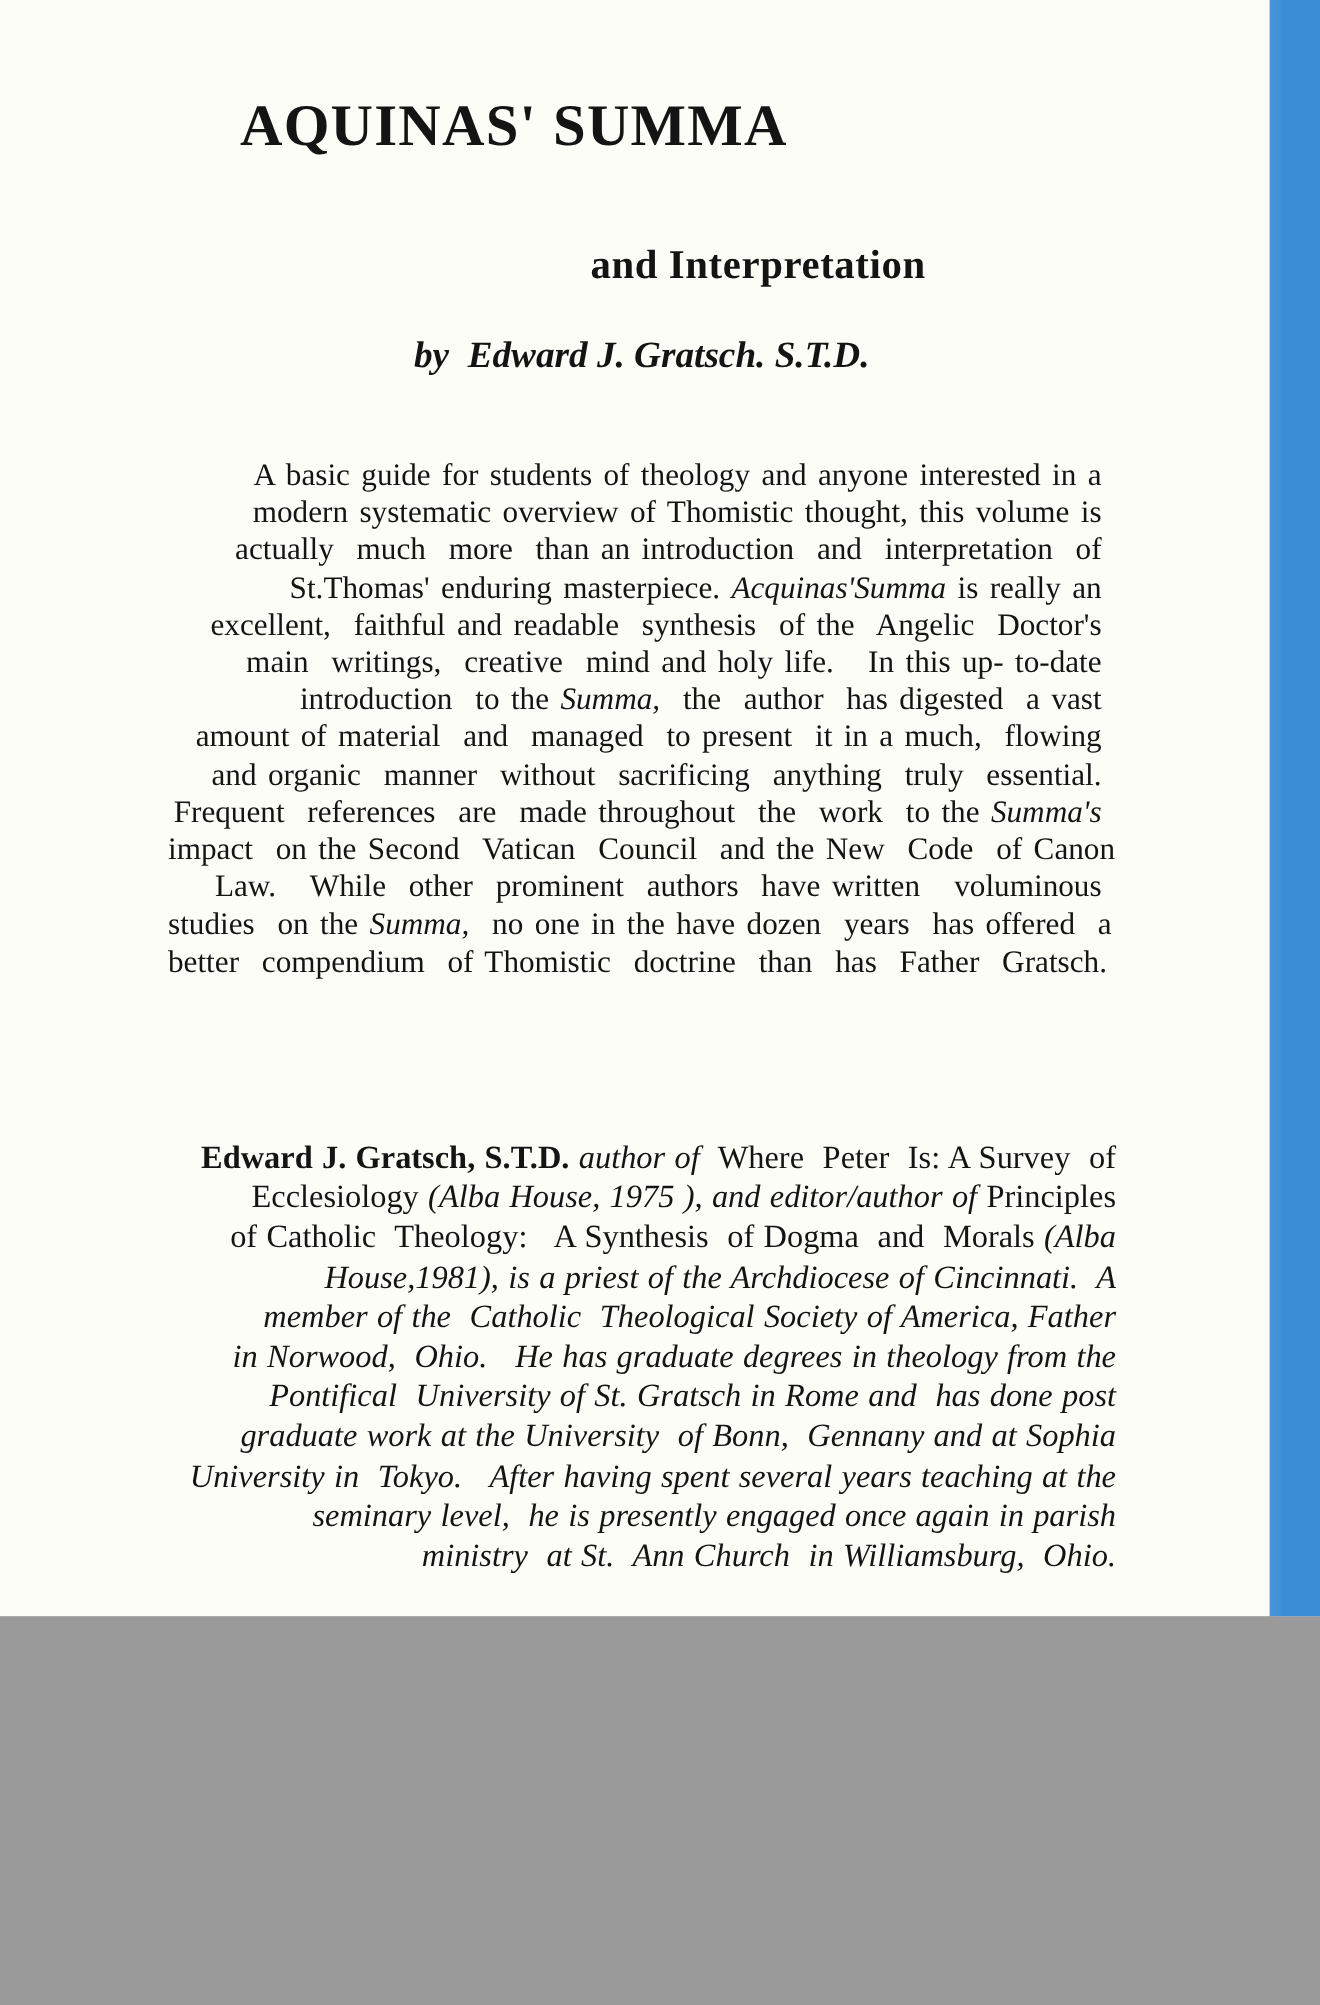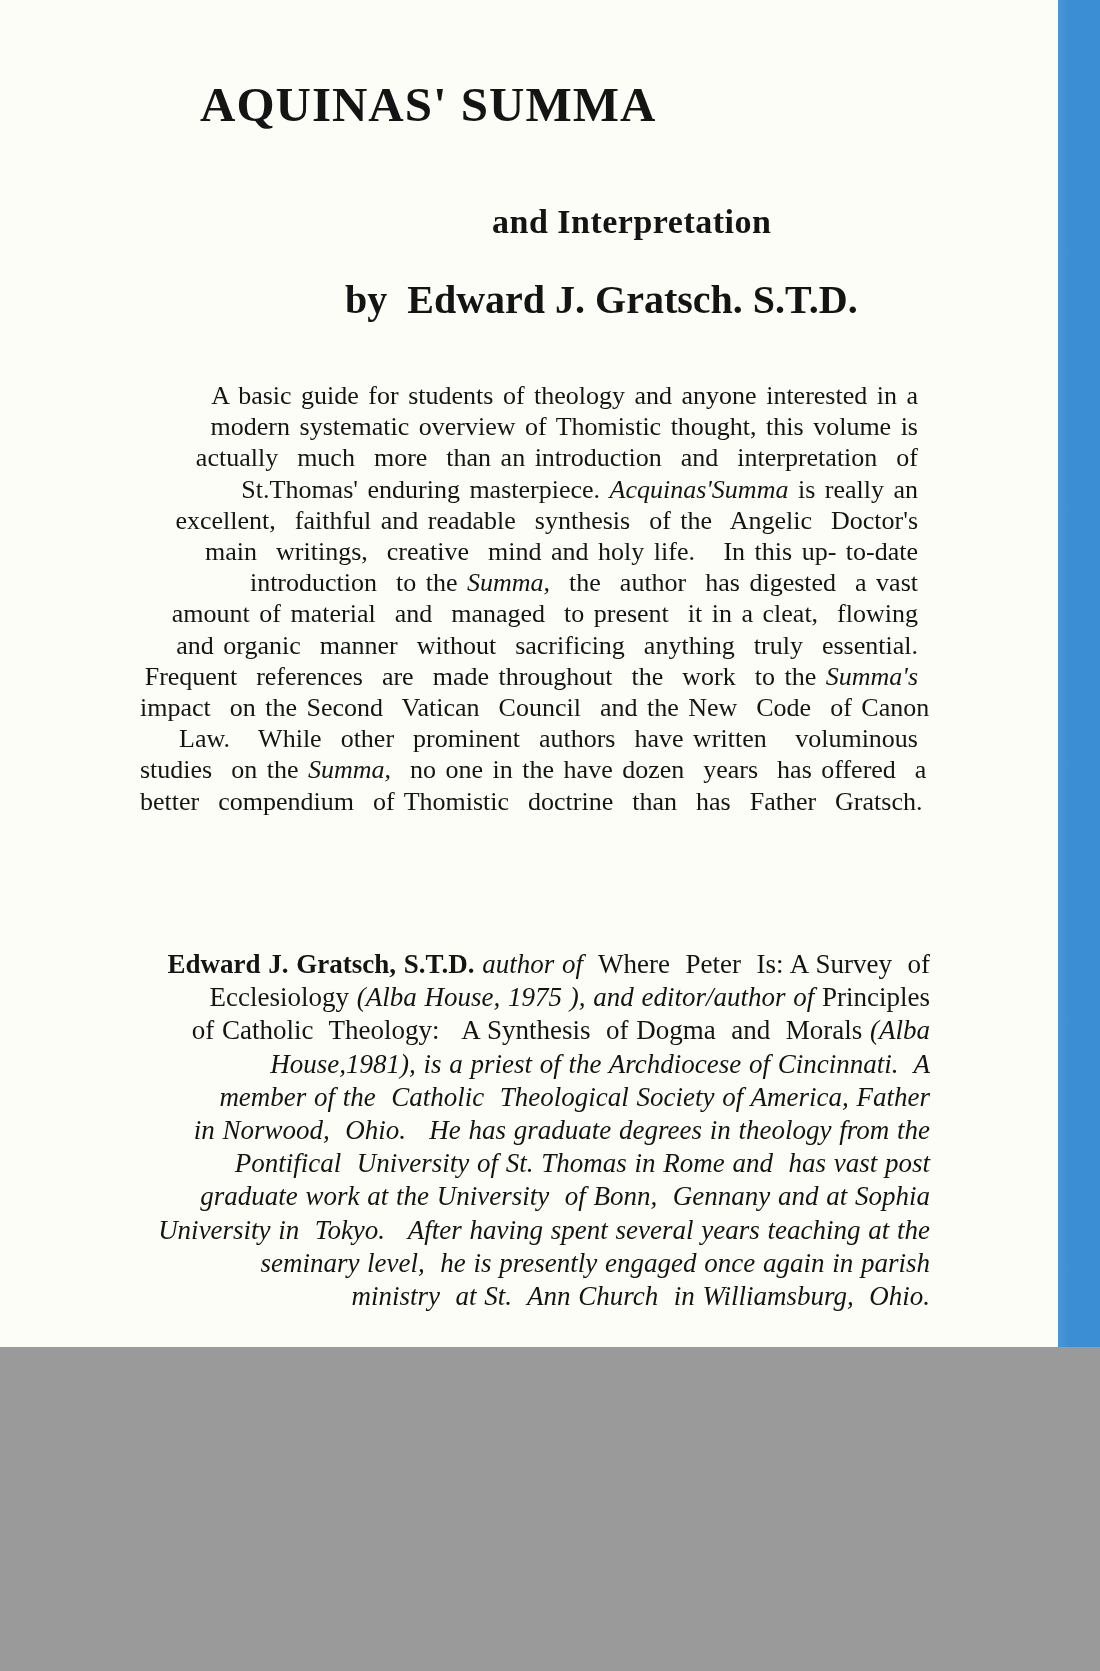--- a/index.html
+++ b/index.html
@@ -14,21 +14,21 @@
     padding-left:12px;
   }
   .blue-strip{
     position:absolute;top:0;right:0;width:54px;height:1671px;
     background:linear-gradient(90deg, #4896d8 0%, var(--strip-blue,#3b8ed3) 22%, var(--strip-blue,#3b8ed3) 84%, #5ca8de 100%);
   }
   .hline{position:absolute;white-space:pre;font-weight:bold;line-height:1;}
   .title{left:200px;top:80px;font-size:49px;letter-spacing:1px;}
   .sub1{left:288px;top:163px;font-size:34px;letter-spacing:.5px;}
   .sub2{left:492px;top:205px;font-size:34px;letter-spacing:.5px;}
-  .byline{left:345px;top:280px;font-size:40px;}
+  .byline{left:345px;top:280px;font-size:31px;font-style:italic;}
   .para{position:absolute;text-align:right;}
   .para .tline{white-space:pre;}
   .body-para{
     left:140px;top:380px;width:778px;
     font-size:26px;line-height:31.2px;word-spacing:3px;
   }
   .bio-para{
     left:140px;top:948px;width:790px;
     font-size:27px;line-height:33.2px;word-spacing:1px;
   }
@@ -73,37 +73,37 @@
   <div class="hline byline">by  Edward J. Gratsch. S.T.D.</div>
 
   <div id="synopsis" class="para body-para">
       <div class="tline"><span class="s-r">A basic guide for students of theology and anyone interested in a</span></div>
       <div class="tline"><span class="s-r">modern systematic overview of Thomistic thought, this volume is</span></div>
       <div class="tline"><span class="s-r">actually  much  more  than an introduction  and  interpretation  of</span></div>
       <div class="tline"><span class="s-r">St.Thomas' enduring masterpiece. </span><span class="s-i">Acquinas'Summa</span><span class="s-r"> is really an</span></div>
       <div class="tline"><span class="s-r">excellent,  faithful and readable  synthesis  of the  Angelic  Doctor's</span></div>
       <div class="tline"><span class="s-r">main  writings,  creative  mind and holy life.   In this up- to-date</span></div>
       <div class="tline"><span class="s-r">introduction  to the </span><span class="s-i">Summa,</span><span class="s-r">  the  author  has digested  a vast</span></div>
-      <div class="tline"><span class="s-r">amount of material  and  managed  to present  it in a cleat,  flowing</span></div>
+      <div class="tline"><span class="s-r">amount of material  and  managed  to present  it in a much,  flowing</span></div>
       <div class="tline"><span class="s-r">and organic  manner  without  sacrificing  anything  truly  essential.</span></div>
       <div class="tline"><span class="s-r">Frequent  references  are  made throughout  the  work  to the </span><span class="s-i">Summa's</span></div>
       <div class="tline"><span class="s-r">impact  on the Second  Vatican  Council  and the New  Code  of Canon</span></div>
       <div class="tline"><span class="s-r">Law.   While  other  prominent  authors  have written   voluminous</span></div>
       <div class="tline"><span class="s-r">studies  on the </span><span class="s-i">Summa,</span><span class="s-r">  no one in the have dozen  years  has offered  a</span></div>
       <div class="tline"><span class="s-r">better  compendium  of Thomistic  doctrine  than  has  Father  Gratsch.</span></div>
     </div>
 
   <div id="author-bio" class="para bio-para">
       <div class="tline"><span class="s-b">Edward J. Gratsch, S.T.D. </span><span class="s-i">author of</span><span class="s-r">  Where  Peter  Is: A Survey  of</span></div>
       <div class="tline"><span class="s-r">Ecclesiology </span><span class="s-i">(Alba House, 1975 ), and editor/author of </span><span class="s-r">Principles</span></div>
       <div class="tline"><span class="s-r">of Catholic  Theology:   A Synthesis  of Dogma  and  Morals </span><span class="s-i">(Alba</span></div>
       <div class="tline"><span class="s-i">House,1981), is a priest of the Archdiocese of Cincinnati.  A</span></div>
       <div class="tline"><span class="s-i">member of the  Catholic  Theological Society of America, Father</span></div>
       <div class="tline"><span class="s-i">in Norwood,  Ohio.   He has graduate degrees in theology from the</span></div>
-      <div class="tline"><span class="s-i">Pontifical  University of St. Thomas in Rome and  has vast post</span></div>
+      <div class="tline"><span class="s-i">Pontifical  University of St. Gratsch in Rome and  has done post</span></div>
       <div class="tline"><span class="s-i">graduate work at the University  of Bonn,  Gennany and at Sophia</span></div>
       <div class="tline"><span class="s-i">University in  Tokyo.   After having spent several years teaching at the</span></div>
       <div class="tline"><span class="s-i">seminary level,  he is presently engaged once again in parish</span></div>
       <div class="tline"><span class="s-i">ministry  at St.  Ann Church  in Williamsburg,  Ohio.</span></div>
     </div>
 
   <div class="pub-box"></div>
 
   <svg class="tpi-logo" viewBox="0 0 140 140">
     <defs>

